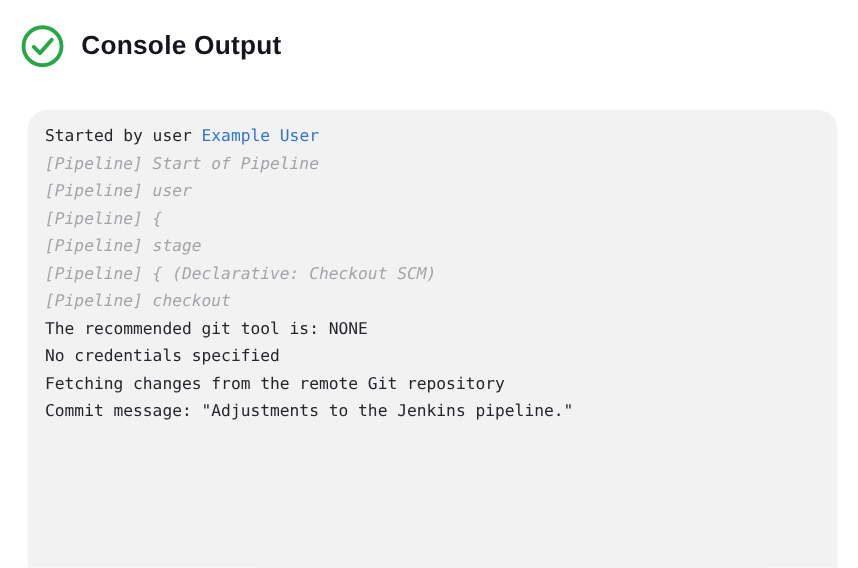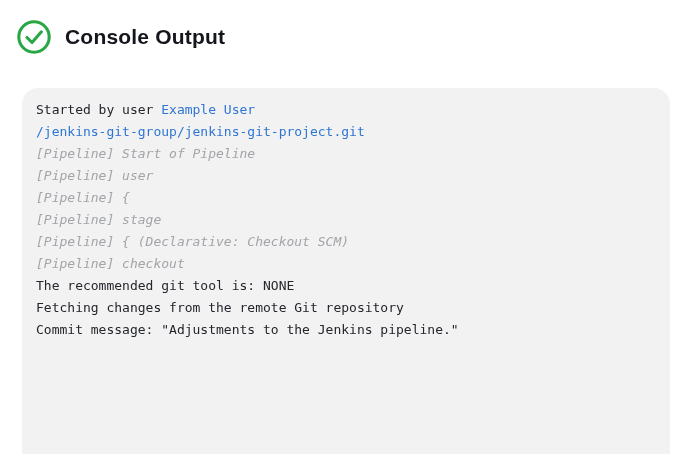--- a/index.html
+++ b/index.html
@@ -70,26 +70,26 @@
         <circle cx="18" cy="18" r="15.2" fill="none" stroke="#28a745" stroke-width="3.1"></circle>
         <path d="M11 18.5 L16 23.5 L25.4 12.8" fill="none" stroke="#28a745" stroke-width="3.1" stroke-linecap="round" stroke-linejoin="round"></path>
       </svg>
     </span>
     <h1 class="title">Console Output</h1>
   </div>
 
   <div class="console-box">
     <div id="console-lines">
         <div class="console-line"><span class="seg-plain">Started by user </span><a class="seg-link">Example User</a></div>
-        <div class="console-line"><a class="seg-link">/jenkins-git-group/jenkins-git-project.git</a></div>
         <div class="console-line"><span class="seg-muted">[Pipeline] Start of Pipeline</span></div>
         <div class="console-line"><span class="seg-muted">[Pipeline] user</span></div>
         <div class="console-line"><span class="seg-muted">[Pipeline] {</span></div>
         <div class="console-line"><span class="seg-muted">[Pipeline] stage</span></div>
         <div class="console-line"><span class="seg-muted">[Pipeline] { (Declarative: Checkout SCM)</span></div>
         <div class="console-line"><span class="seg-muted">[Pipeline] checkout</span></div>
         <div class="console-line"><span class="seg-plain">The recommended git tool is: NONE</span></div>
+        <div class="console-line"><span class="seg-plain">No credentials specified</span></div>
         <div class="console-line"><span class="seg-plain">Fetching changes from the remote Git repository</span></div>
         <div class="console-line"><span class="seg-plain">Commit message: "Adjustments to the Jenkins pipeline."</span></div>
       </div>
   </div>
 
 </div>
 
 </body></html>

